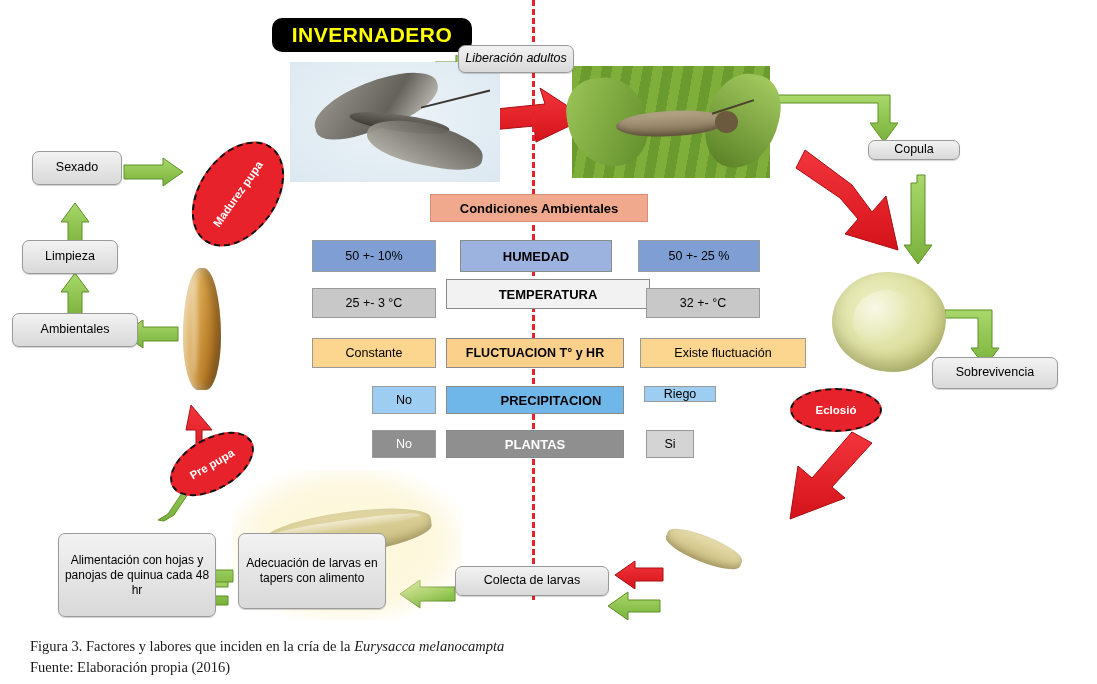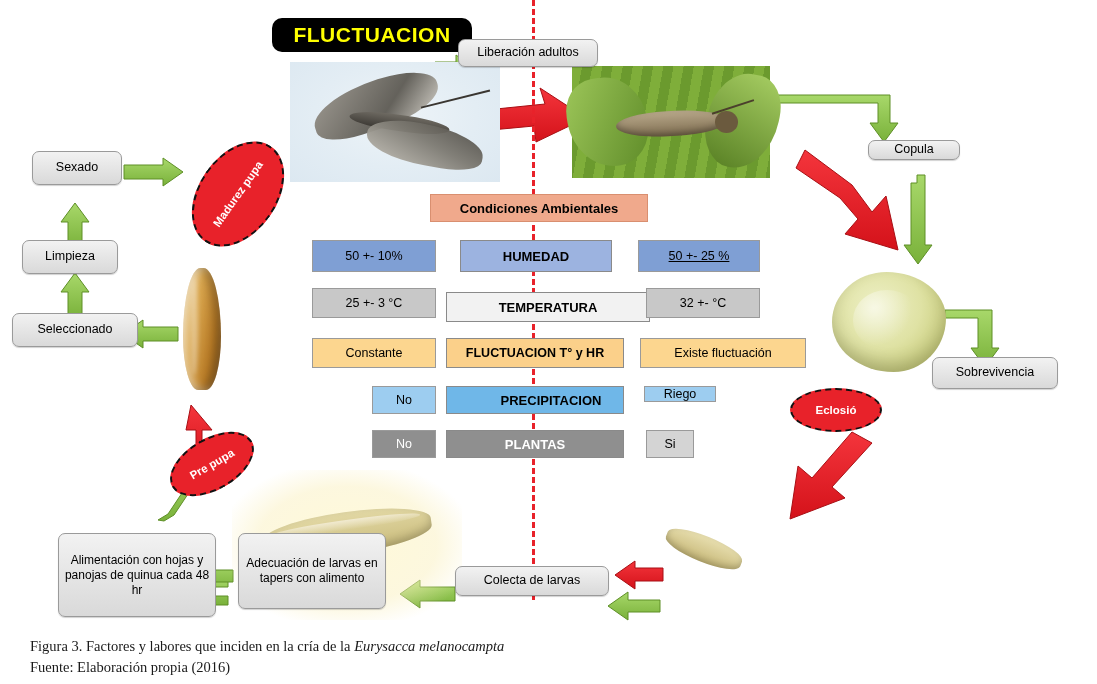--- a/index.html
+++ b/index.html
@@ -278,21 +278,21 @@
       <polygon points="805,150 852,185 872,212 886,196 898,250 845,234 858,219 840,198 796,168"></polygon>
 
       <polygon points="872,443 832,487 845,498 790,519 798,466 812,478 852,432"></polygon>
 
       <polygon points="663,568 635,568 635,561 615,575 635,589 635,581 663,581"></polygon>
     </g>
   </svg>
 
   <div class="abs divider" style="left:532px; top:0px; height:600px;"></div>
 
-  <div class="abs banner" style="left:272px; top:18px; width:200px; height:34px;">FLUCTUACION</div>
+  <div class="abs banner" style="left:272px; top:18px; width:200px; height:34px;">INVERNADERO</div>
 
 
   <div class="abs photo moth-lab" style="left:290px; top:62px; width:210px; height:120px;">
     <div class="wing1"></div>
     <div class="body"></div>
     <div class="wing2"></div>
     <div class="ant"></div>
   </div>
 
   <div class="abs photo moth-gh" style="left:572px; top:66px; width:198px; height:112px;">
@@ -309,48 +309,48 @@
 
   <div class="abs larva-glow" style="left:232px; top:470px; width:230px; height:150px;"></div>
   <div class="abs larva-big" style="left:262px; top:512px; width:170px; height:42px;"></div>
 
   <div class="abs larva-small" style="left:664px; top:536px; width:80px; height:26px;"></div>
 
   <div class="abs gbox" style="left:32px; top:151px; width:90px; height:34px;">Sexado</div>
 
   <div class="abs gbox" style="left:22px; top:240px; width:96px; height:34px;">Limpieza</div>
 
-  <div class="abs gbox" style="left:12px; top:313px; width:126px; height:34px;">Seleccionado</div>
+  <div class="abs gbox" style="left:12px; top:313px; width:126px; height:34px;">Ambientales</div>
 
   <div class="abs gbox" style="left:58px; top:533px; width:158px; height:84px; font-size:12px;">Alimentación con hojas y panojas de quinua cada 48 hr</div>
 
   <div class="abs gbox" style="left:238px; top:533px; width:148px; height:76px; font-size:12px;">Adecuación de larvas en tapers con alimento</div>
 
   <div class="abs gbox" style="left:455px; top:566px; width:154px; height:30px;">Colecta de larvas</div>
 
-  <div class="abs gbox" style="left:458px; top:39px; width:140px; height:28px;">Liberación adultos</div>
+  <div class="abs gbox" style="left:458px; top:45px; width:116px; height:28px;font-style:italic;">Liberación adultos</div>
 
   <div class="abs gbox" style="left:868px; top:140px; width:92px; height:20px;">Copula</div>
 
   <div class="abs gbox" style="left:932px; top:357px; width:126px; height:32px;">Sobrevivencia</div>
 
   <div class="abs oval" style="left:180px; top:155px; width:116px; height:78px; transform:rotate(-55deg);">Madurez pupa</div>
 
   <div class="abs oval" style="left:166px; top:438px; width:92px; height:52px; transform:rotate(-30deg);">Pre pupa</div>
 
   <div class="abs oval" style="left:790px; top:388px; width:92px; height:44px;">Eclosió</div>
 
   <div class="abs cond-title" style="left:430px; top:194px; width:218px; height:28px;">Condiciones Ambientales</div>
 
   <div class="abs vbox v-hum" style="left:312px; top:240px; width:124px; height:32px;">50 +- 10%</div>
   <div class="abs clabel hum-center" style="left:460px; top:240px; width:152px; height:32px;">HUMEDAD</div>
-  <div class="abs vbox v-hum" style="left:638px; top:240px; width:122px; height:32px;text-decoration:underline;">50 +- 25 %</div>
+  <div class="abs vbox v-hum" style="left:638px; top:240px; width:122px; height:32px;">50 +- 25 %</div>
 
   <div class="abs vbox v-temp" style="left:312px; top:288px; width:124px; height:30px;">25 +- 3 °C</div>
-  <div class="abs clabel temp-center" style="left:446px; top:292px; width:204px; height:30px;">TEMPERATURA</div>
+  <div class="abs clabel temp-center" style="left:446px; top:279px; width:204px; height:30px;">TEMPERATURA</div>
   <div class="abs vbox v-temp" style="left:646px; top:288px; width:114px; height:30px;">32 +- °C</div>
 
   <div class="abs vbox v-fluct" style="left:312px; top:338px; width:124px; height:30px;">Constante</div>
   <div class="abs clabel fluct-center" style="left:446px; top:338px; width:178px; height:30px; font-size:12.5px;">FLUCTUACION T° y HR</div>
   <div class="abs vbox v-fluct" style="left:640px; top:338px; width:166px; height:30px;">Existe fluctuación</div>
 
   <div class="abs vbox v-prec" style="left:372px; top:386px; width:64px; height:28px;">No</div>
   <div class="abs clabel prec-center" style="left:446px; top:386px; width:178px; height:28px;padding-left:32px;">PRECIPITACION</div>
   <div class="abs vbox v-prec" style="left:644px; top:386px; width:72px; height:16px;">Riego</div>
 

